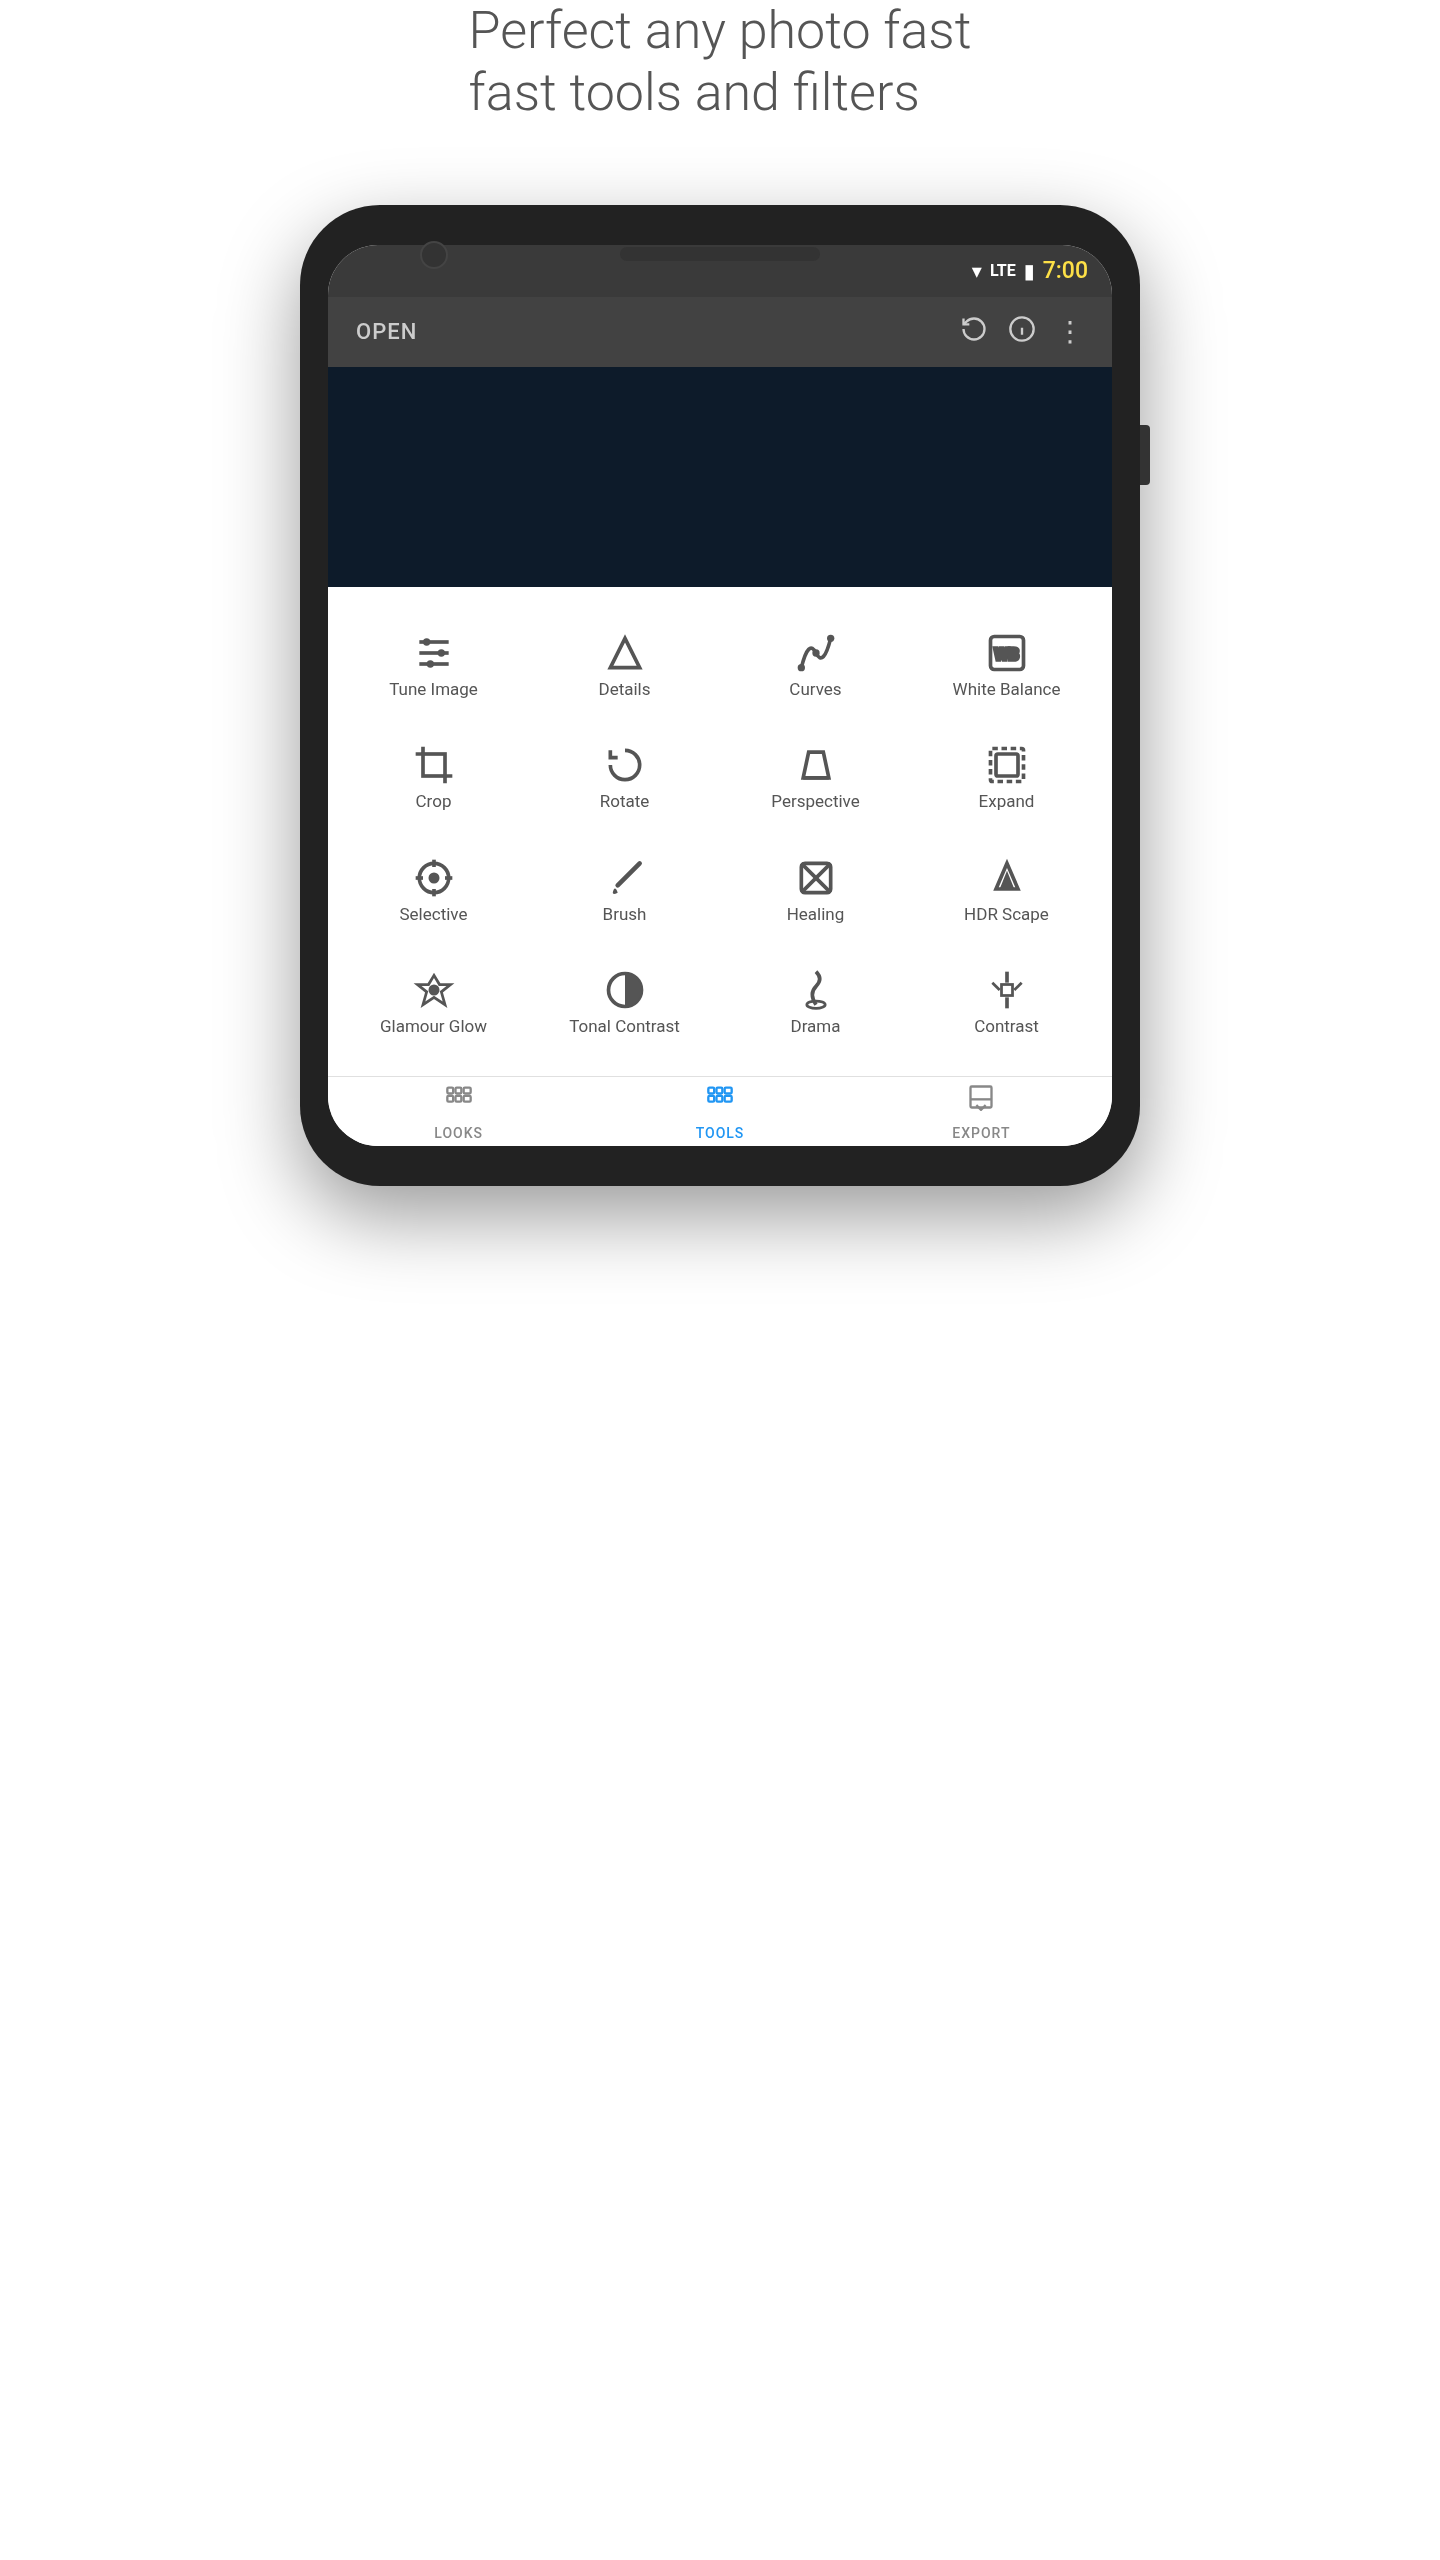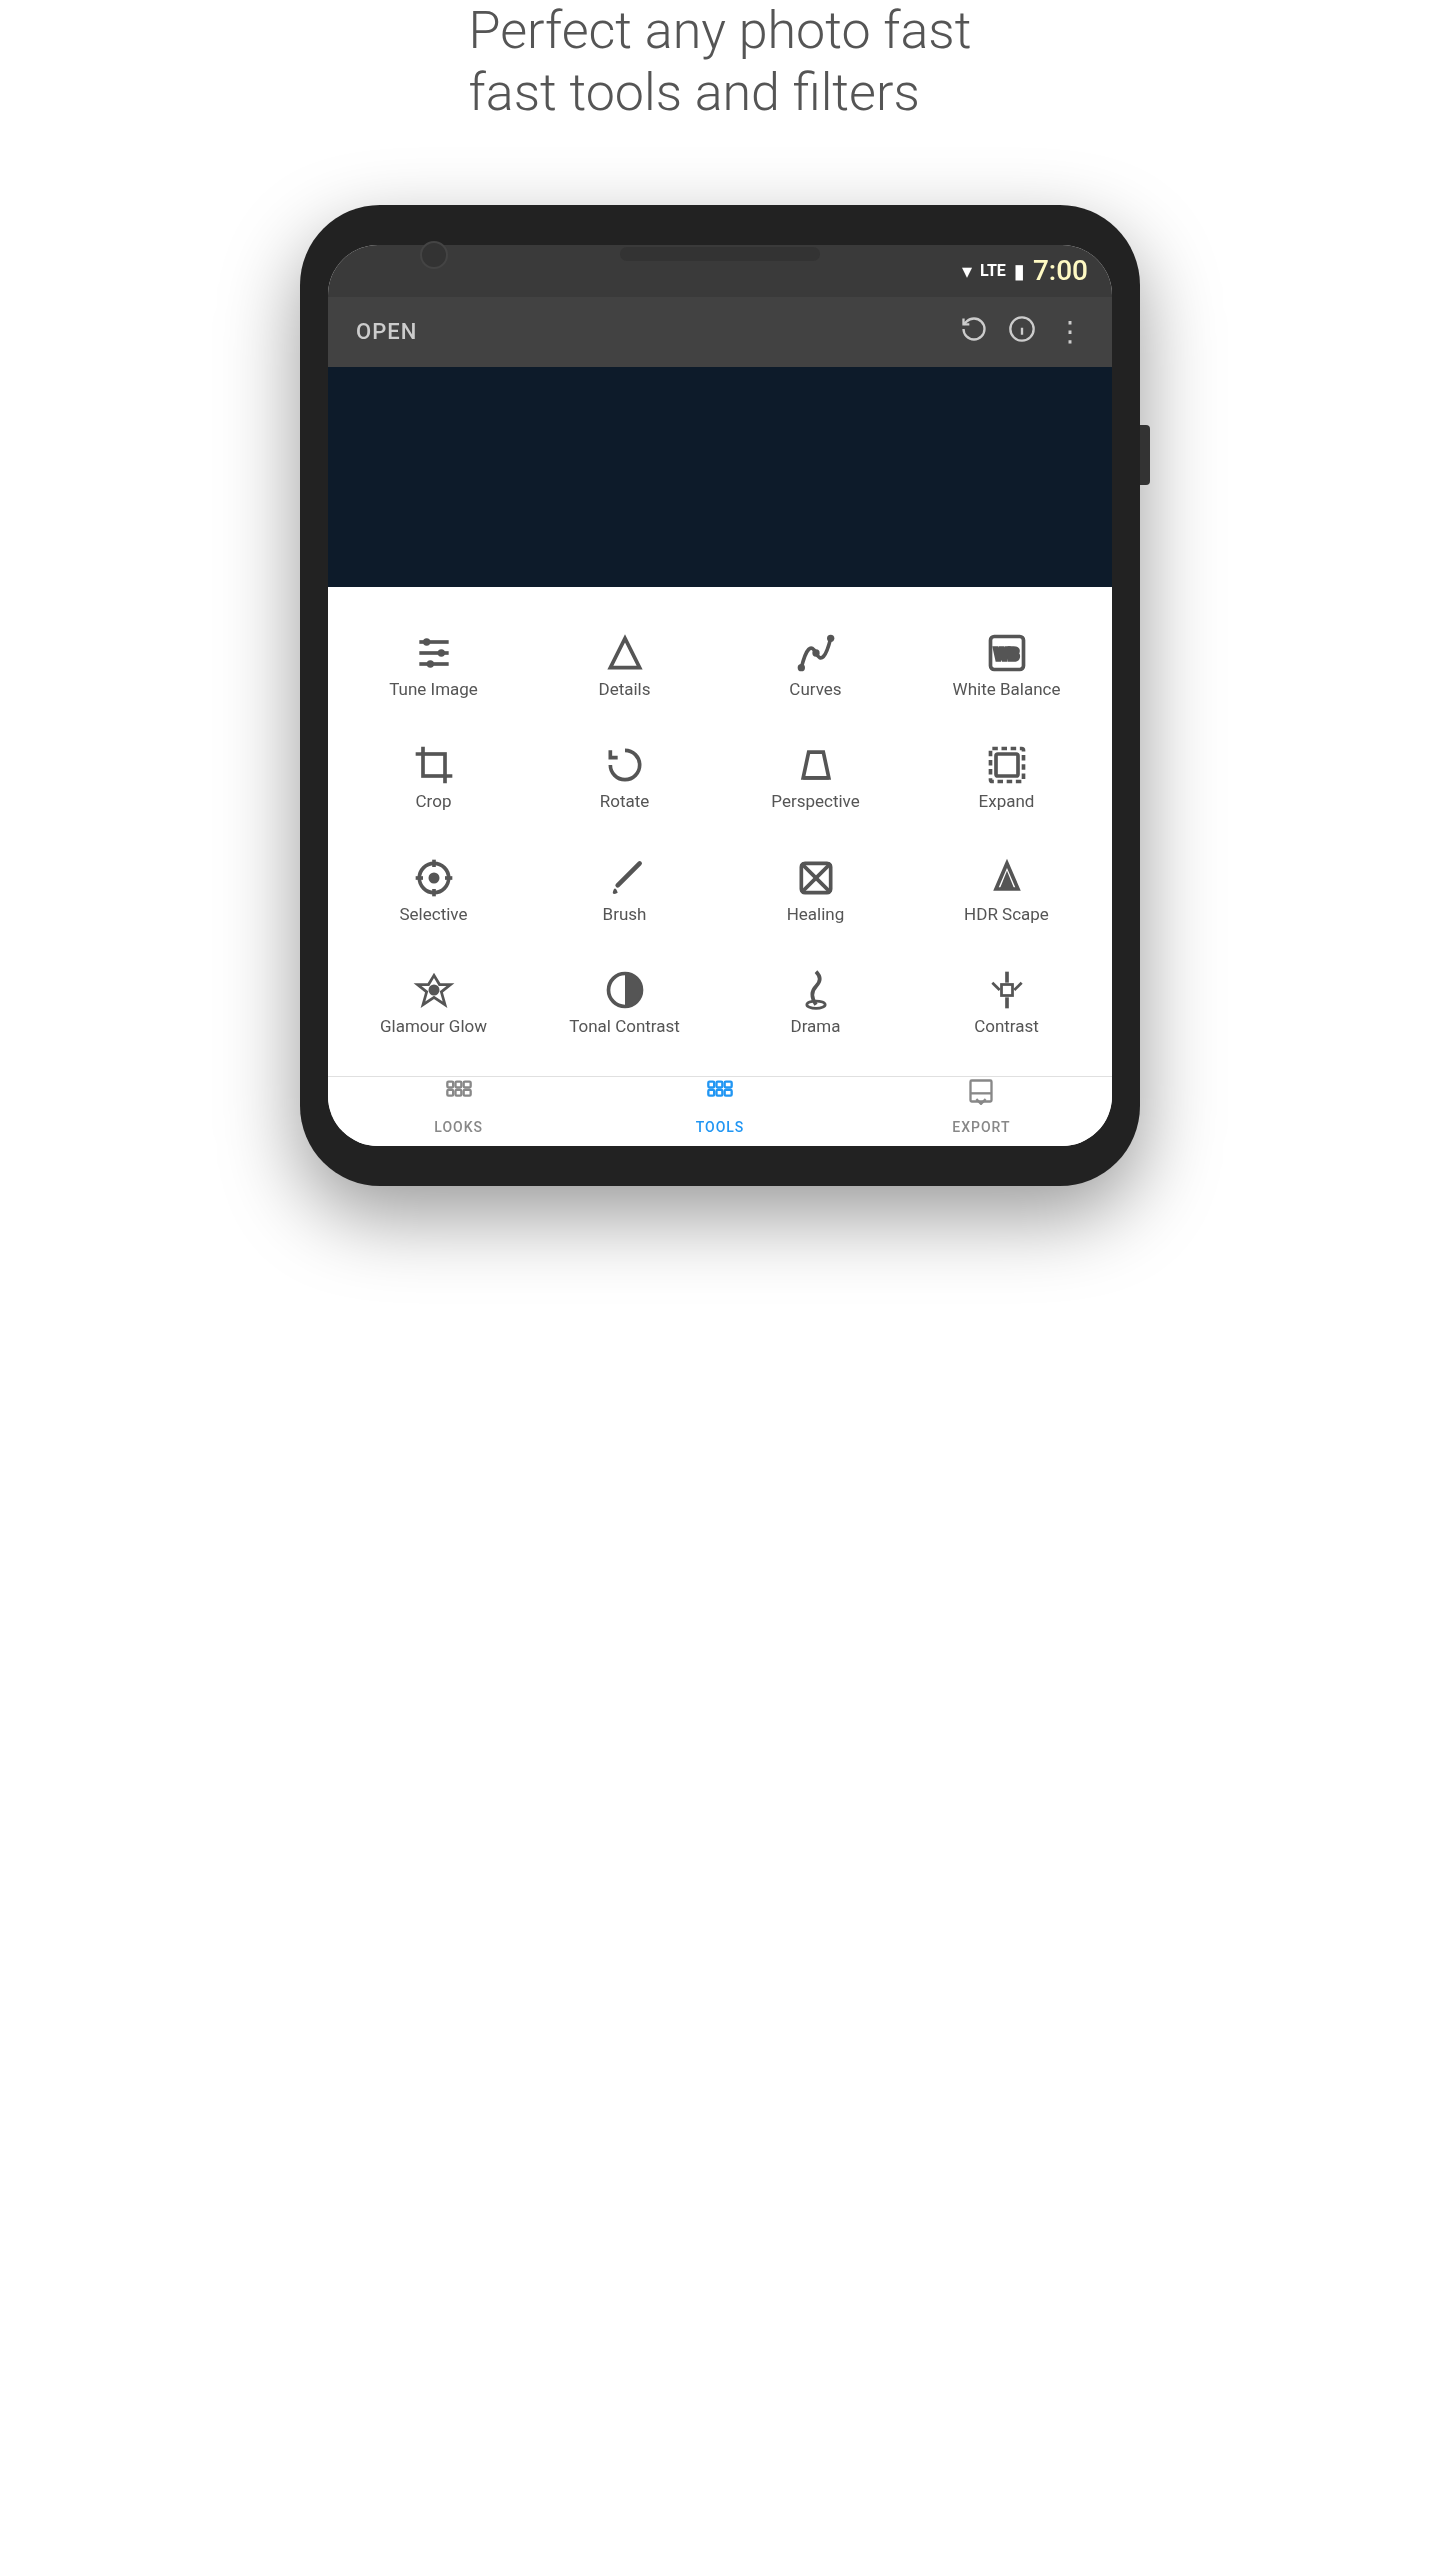--- a/index.html
+++ b/index.html
@@ -84,22 +84,22 @@
 
     .status-icons {
       display: flex;
       align-items: center;
       gap: 8px;
       color: white;
       font-size: 20px;
     }
 
     .status-time {
-      color: #fef9c3;
-      font-size: 28px;
+      color: #fde047;
+      font-size: 23px;
       font-weight: 500;
     }
 
     
     .app-bar {
       background: #424242;
       height: 70px;
       display: flex;
       align-items: center;
       padding: 0 28px;
@@ -178,20 +178,21 @@
       display: flex;
       align-items: center;
       border-top: 1px solid #e0e0e0;
     }
 
     .nav-item {
       flex: 1;
       display: flex;
       flex-direction: column;
       align-items: center;
+      justify-content: center;
       gap: 8px;
       cursor: pointer;
       height: 100%;
     }
 
     .nav-icon {
       font-size: 24px;
       color: #888;
     }
 

